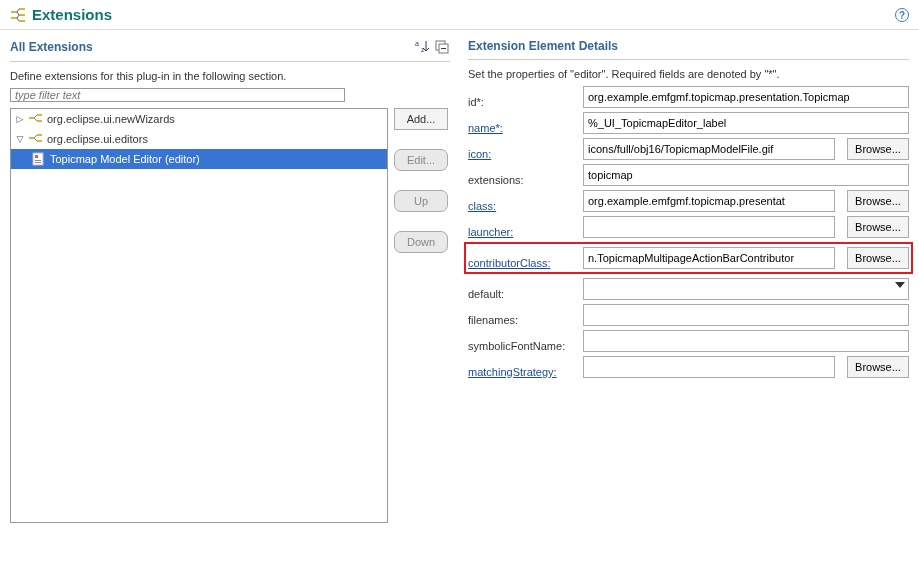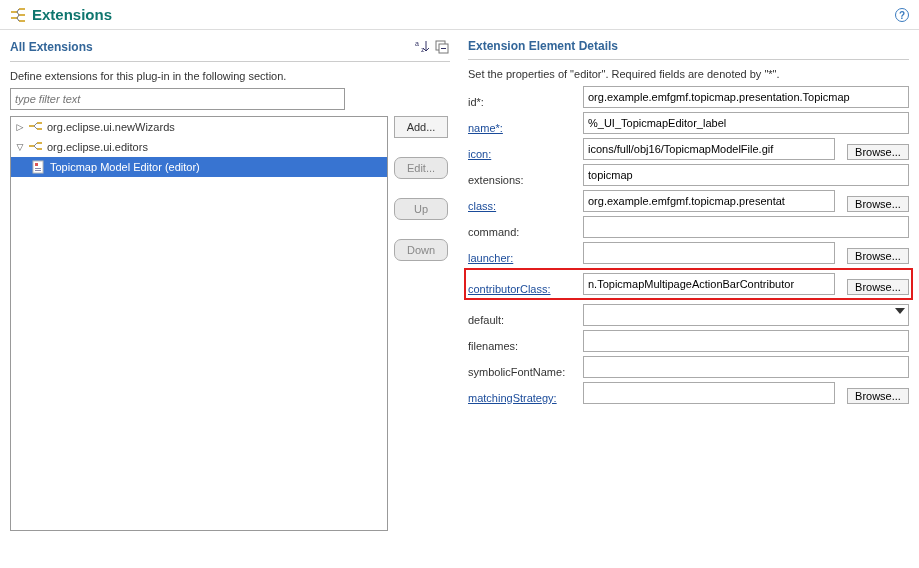--- a/index.html
+++ b/index.html
@@ -72,21 +72,21 @@
   }
   .tb-icon {
     width: 16px; height: 16px;
     display: flex; align-items: center; justify-content: center;
     cursor: pointer;
     font-size: 10px;
     color: #555;
   }
   .filter-input {
     width: 335px;
-    height: 22px;
+    height: 14px;
     border: 1px solid #999;
     padding: 0 4px;
     font-size: 11px;
     font-style: italic;
     color: #555;
     margin-bottom: 6px;
   }
   .left-body {
     display: flex;
     gap: 6px;
@@ -160,21 +160,21 @@
   .prop-input {
     flex: 1;
     height: 22px;
     border: 1px solid #aaa;
     padding: 0 4px;
     font-size: 11px;
     min-width: 0;
   }
   .prop-browse {
     width: 62px;
-    height: 16px;
+    height: 22px;
     margin-left: 12px;
     border: 1px solid #aaa;
     background: #f4f4f4;
     font-size: 11px;
     cursor: pointer;
   }
   .dropdown-wrap { position: relative; flex:1; display:flex; }
   .dropdown {
     flex:1;
     height: 22px;
@@ -309,24 +309,20 @@
     <div class="prop-row">
       <span class="prop-label">extensions:</span>
       <input class="prop-input" value="topicmap" style="">
     </div>
     <div class="prop-row">
       <span class="prop-label linked">class:</span>
       <input class="prop-input" value="org.example.emfgmf.topicmap.presentat" style="">
       <button class="prop-browse">Browse...</button>
     </div>
     <div class="prop-row">
-      <span class="prop-label">command:</span>
-      <input class="prop-input" value="" style="">
-    </div>
-    <div class="prop-row">
       <span class="prop-label linked">launcher:</span>
       <input class="prop-input" value="" style="">
       <button class="prop-browse">Browse...</button>
     </div>
 
     <div class="highlight-box">
       <div class="prop-row" style="margin-bottom:0;">
         <span class="prop-label linked">contributorClass:</span>
         <input class="prop-input" value="n.TopicmapMultipageActionBarContributor" style="">
         <button class="prop-browse">Browse...</button>

